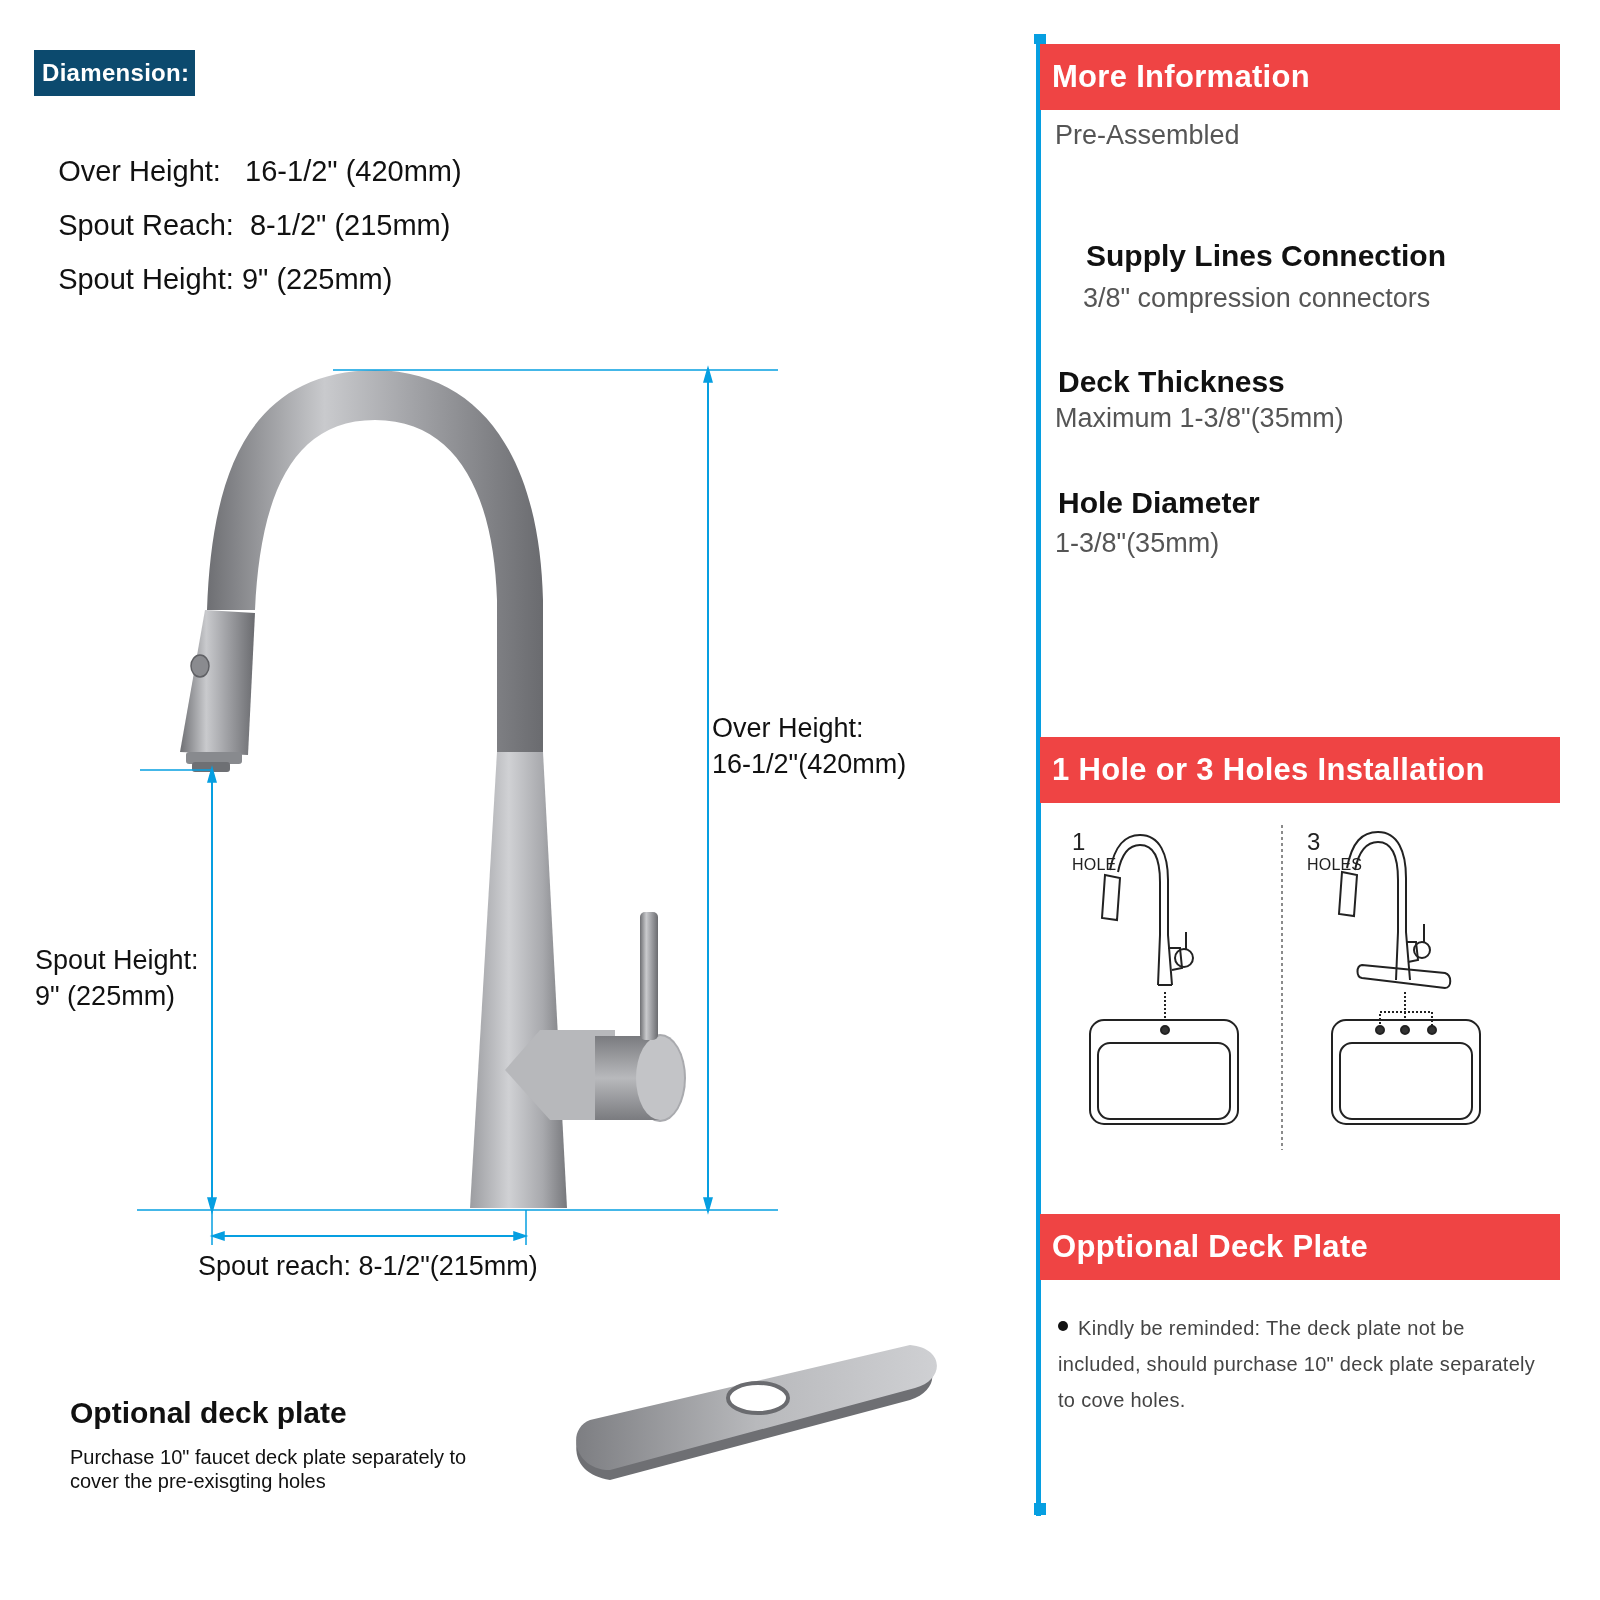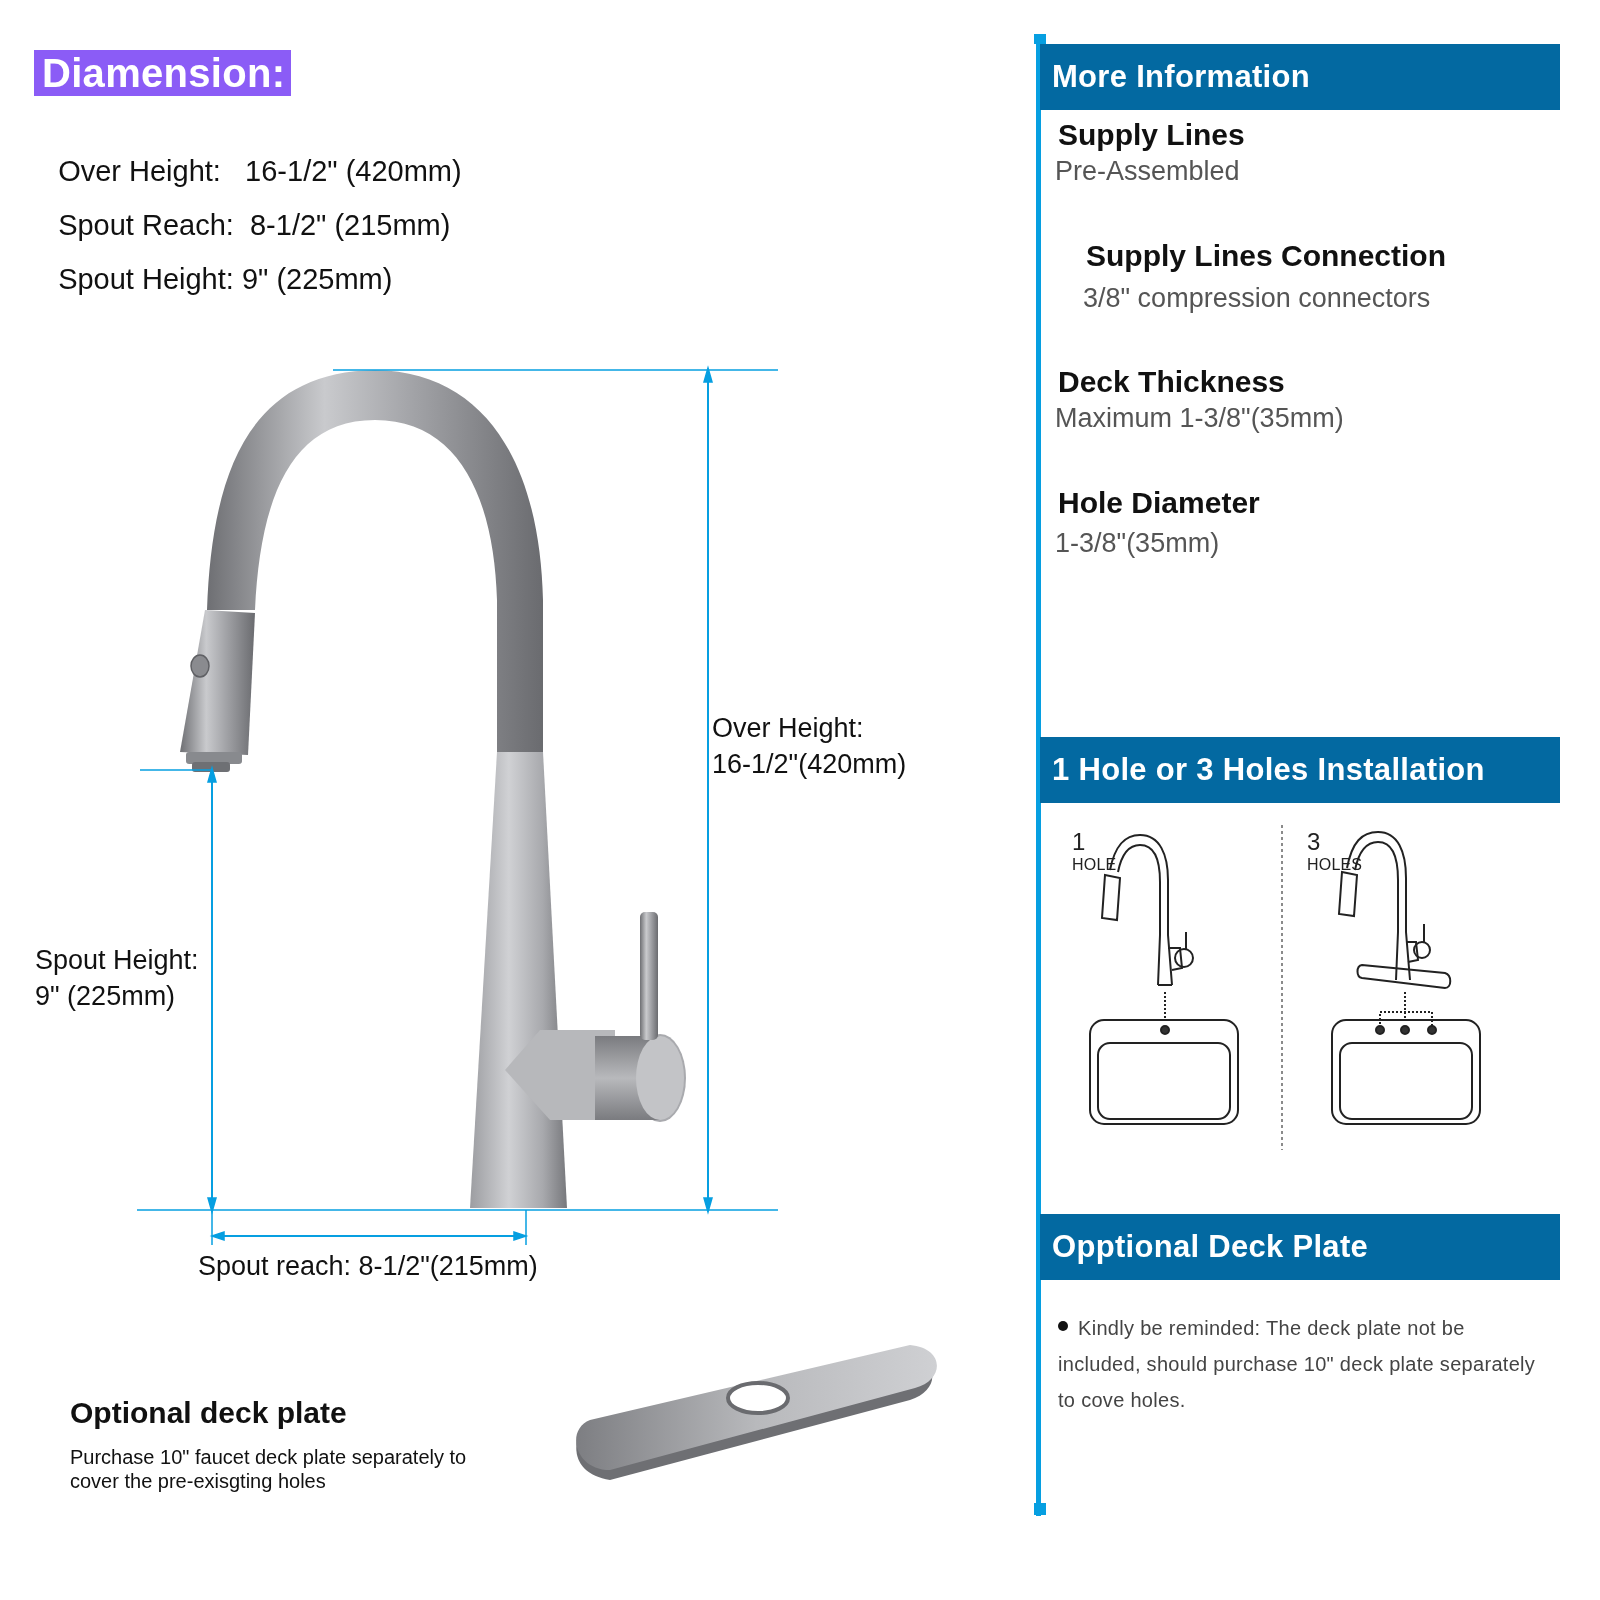--- a/index.html
+++ b/index.html
@@ -2,38 +2,38 @@
 <html><head>
 <meta charset="utf-8">
 <style>
   * { margin:0; padding:0; box-sizing:border-box; }
   html, body { width:1600px; height:1600px; background:#ffffff; overflow:hidden; }
   body { position:relative; font-family:"Liberation Sans", "DejaVu Sans", sans-serif; color:#111; }
 
   .abs { position:absolute; }
 
   
-  .dim-badge { left:34px; top:50px; height:46px; padding:0 6px 4px 8px; background:#8b5cf6; color:#fff;
-    font-weight:bold; font-size:40px; line-height:46px; letter-spacing:0.3px; }
+  .dim-badge { left:34px; top:50px; height:46px; padding:0 6px 4px 8px; background:#0c4a6e; color:#fff;
+    font-weight:bold; font-size:24px; line-height:46px; letter-spacing:0.3px; }
   .dim-row { left:42px; font-size:29px; color:#111; white-space:pre; }
   .dim-row .lbl { display:inline-block; }
   .dim-row .val { display:inline-block; }
   .callout { font-size:27px; color:#111; line-height:36px; white-space:nowrap; }
 
   
   .odp-title { left:70px; top:1396px; font-size:30px; font-weight:bold; color:#111; }
   .odp-desc { left:70px; top:1445px; width:440px; font-size:20px; line-height:24px; color:#111; }
   .deck-plate { left:560px; top:1330px; width:400px; height:170px; }
 
   
   .vline { left:1036px; top:36px; width:5px; height:1480px; background:#069fe1; }
   .vcap-top { left:1034px; top:34px; width:12px; height:10px; background:#069fe1; }
   .vcap-bot { left:1034px; top:1503px; width:12px; height:12px; background:#069fe1; }
 
-  .section-bar { left:1040px; width:520px; height:66px; background:#0369a1; color:#fff;
+  .section-bar { left:1040px; width:520px; height:66px; background:#ef4444; color:#fff;
     font-weight:bold; font-size:31px; line-height:66px; padding-left:12px; letter-spacing:0.3px; }
 
   .info-item { left:1058px; width:480px; }
   .info-title { font-size:30px; font-weight:bold; color:#111; line-height:36px; }
   .info-value { font-size:27px; color:#555; line-height:32px; margin-top:2px; }
 
   .install-area { left:1060px; top:820px; width:480px; height:360px; }
   .install-label-num { font-size:24px; color:#222; }
   .install-label-txt { font-size:16px; color:#222; letter-spacing:0.2px; }
 
@@ -149,21 +149,20 @@
   <ellipse cx="198" cy="68" rx="30" ry="15" fill="#ffffff" stroke="#6a6b6f" stroke-width="4"></ellipse>
 </svg>
 
 <div class="abs vline"></div>
 <div class="abs vcap-top"></div>
 <div class="abs vcap-bot"></div>
 
 <div class="abs section-bar" style="top:44px;">More Information</div>
 
 <div class="abs info-item" style="top:117px;">
-  <div class="info-title">Supply Lines</div>
   <div class="info-value" style="margin-left:-3px;">Pre-Assembled</div>
 </div>
 <div class="abs info-item" style="top:238px;margin-left:28px;">
   <div class="info-title">Supply Lines Connection</div>
   <div class="info-value" style="margin-top:8px;margin-left:-3px;">3/8" compression connectors</div>
 </div>
 <div class="abs info-item" style="top:364px;">
   <div class="info-title">Deck Thickness</div>
   <div class="info-value" style="margin-left:-3px;">Maximum 1-3/8"(35mm)</div>
 </div>

